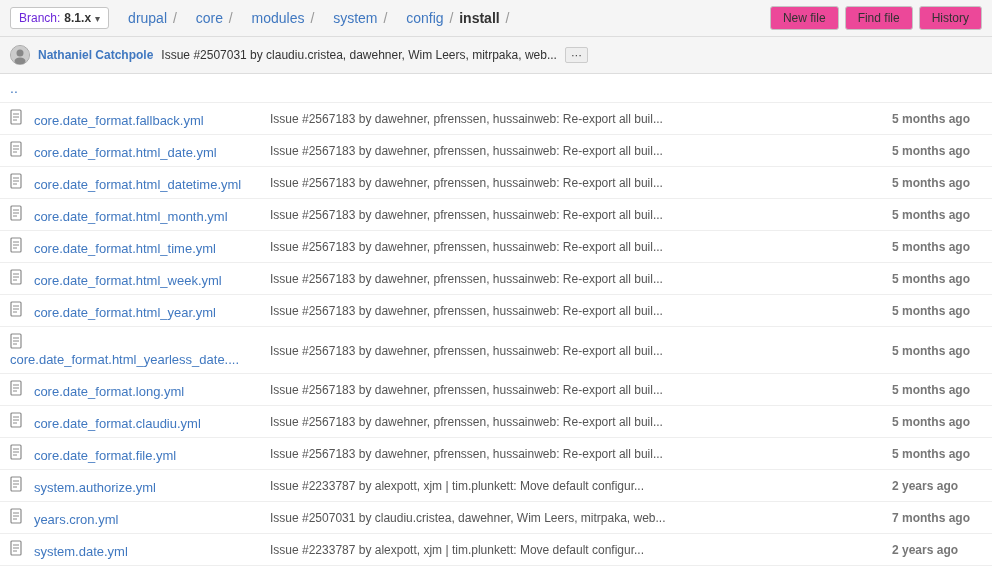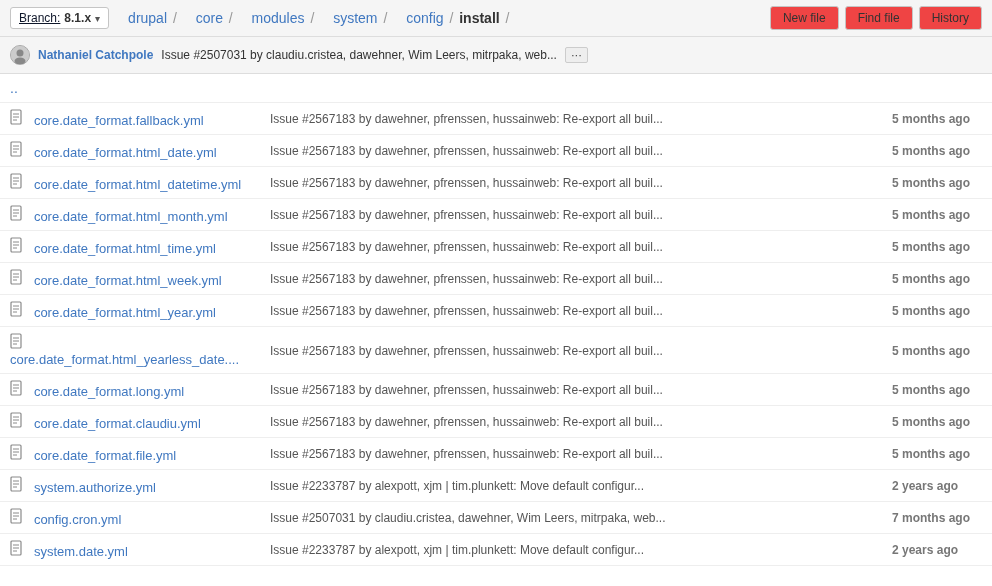--- a/index.html
+++ b/index.html
@@ -28,22 +28,21 @@
       align-items: center;
       border: 1px solid #c5c5c5;
       border-radius: 3px;
       background: #fff;
       padding: 3px 8px;
       font-size: 12px;
       cursor: pointer;
       gap: 4px;
     }
     .branch-badge .branch-label {
-      color: #0f172a;
-      text-decoration: underline;
+      color: #6d28d9;
     }
     .branch-badge .branch-name {
       font-weight: bold;
       color: #333;
     }
     .branch-badge .chevron {
       color: #555;
       font-size: 10px;
     }
     .breadcrumb {
@@ -59,21 +58,21 @@
     .breadcrumb .current { font-weight: bold; color: #333; }
     .top-buttons {
       display: flex;
       gap: 6px;
     }
     .btn {
       padding: 4px 12px;
       font-size: 12px;
       border: 1px solid #c5c5c5;
       border-radius: 3px;
-      background: #ef4444;
+      background: #ec4899;
       cursor: pointer;
       color: #333;
       font-weight: 500;
     }
     .commit-bar {
       display: flex;
       align-items: center;
       justify-content: space-between;
       padding: 8px 10px;
       background: #f5f5f5;
@@ -439,21 +438,21 @@
       <tr class="file-row">
     <td class="col-name">
       <span class="file-icon">
         <svg width="14" height="16" viewBox="0 0 14 16" fill="none">
           <rect x="1" y="1" width="10" height="14" rx="1" stroke="#8a8a8a" stroke-width="1.2" fill="white"></rect>
           <line x1="3" y1="5" x2="9" y2="5" stroke="#8a8a8a" stroke-width="1"></line>
           <line x1="3" y1="8" x2="9" y2="8" stroke="#8a8a8a" stroke-width="1"></line>
           <line x1="3" y1="11" x2="7" y2="11" stroke="#8a8a8a" stroke-width="1"></line>
         </svg>
       </span>
-      <a href="#" class="file-name">config.cron.yml</a>
+      <a href="#" class="file-name">years.cron.yml</a>
     </td>
     <td class="col-commit">
       <span class="file-commit">Issue #2507031 by claudiu.cristea, dawehner, Wim Leers, mitrpaka, web...</span>
     </td>
     <td class="col-time">
       <span class="file-time">7 months ago</span>
     </td>
   </tr>
       <tr class="file-row">
     <td class="col-name">

